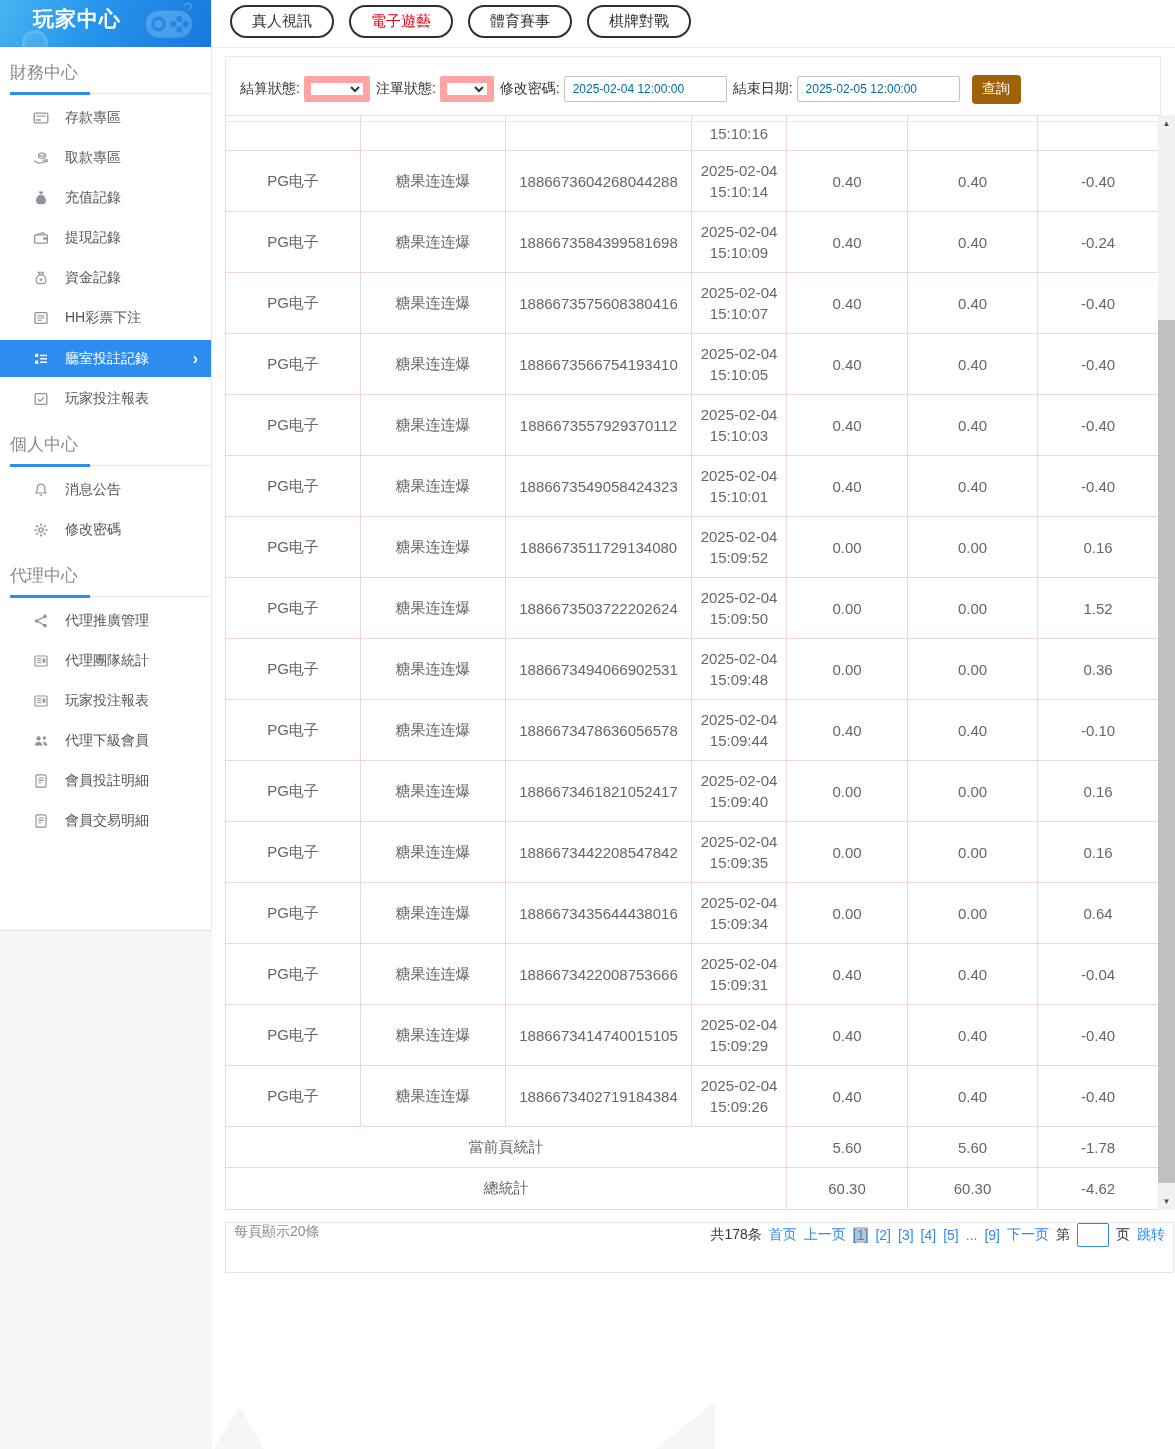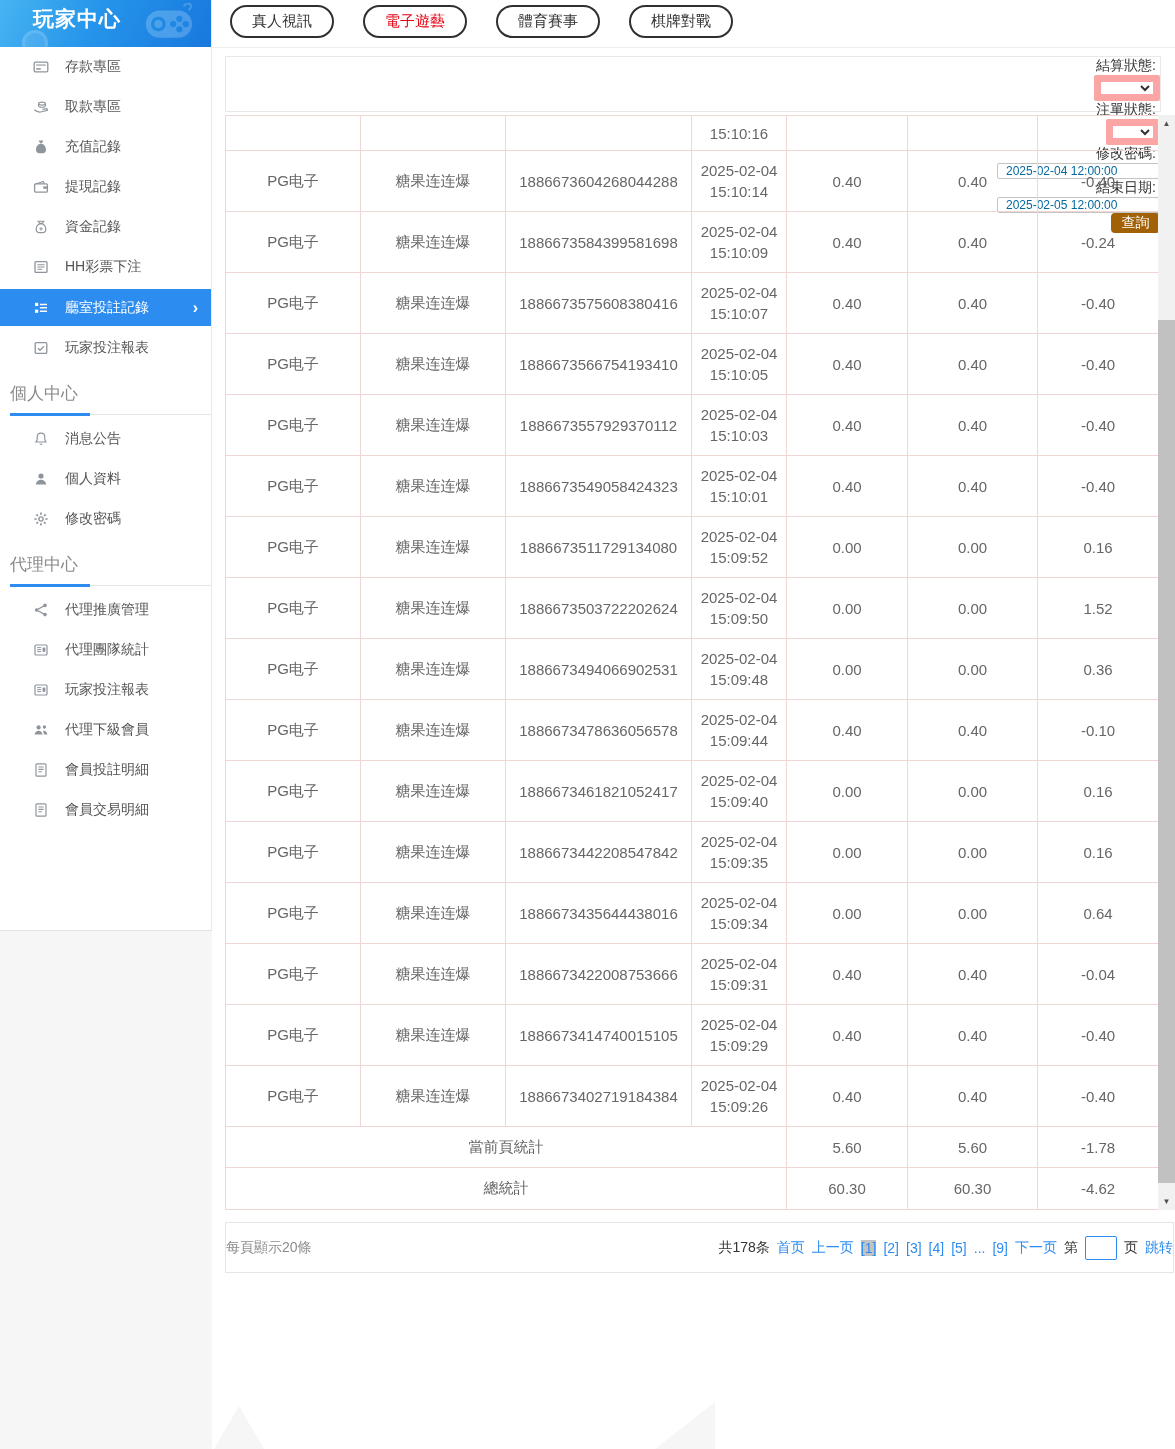--- a/index.html
+++ b/index.html
@@ -23,27 +23,27 @@
     border-bottom:1px solid #e8e8e8;position:relative;}
   .sec-h::after{content:"";position:absolute;left:0;bottom:-2px;height:3px;width:80px;background:#2d8cf0;}
   .s-item{height:40px;display:flex;align-items:center;padding-left:33px;font-size:14px;color:#555;cursor:pointer;}
   .s-item .icn{width:16px;height:16px;margin-right:16px;color:#8f959c;display:inline-flex;flex:none;}
   .s-item .icn svg{width:100%;height:100%;}
   .s-item.active{background:#2d8cf0;color:#fff;height:37px;margin:2px 0;position:relative;}
   .s-item.active .icn{color:#fff;}
   .s-item .chev{position:absolute;right:13px;font-size:16px;line-height:1;color:#fff;font-weight:bold;}
   
   .content{position:absolute;left:212px;top:0;width:963px;height:1449px;background:#fff;overflow:hidden;}
-  .tabs{position:absolute;left:18px;top:5px;display:flex;gap:29px;}
+  .tabs{position:absolute;left:18px;top:5px;display:flex;gap:15px;}
   .tab{background:#fff;border:2px solid #2f2f2f;border-radius:17px;padding:5px 20px;
     font-size:15px;color:#333;font-weight:500;cursor:pointer;font-family:inherit;white-space:nowrap;}
   .tab.active{color:#e60012;}
   .tabs-sep{position:absolute;left:0;top:47px;width:963px;border-top:1px solid #ededed;}
-  .filterbar{position:absolute;left:13px;top:56px;width:936px;height:56px;border:1px solid #e8e8e8;
-    box-sizing:border-box;display:flex;align-items:flex-end;padding-left:8px;font-size:14px;color:#333;background:#fff;flex-direction:column;}
+  .filterbar{position:absolute;left:13px;top:56px;width:936px;height:66px;border:1px solid #e8e8e8;
+    box-sizing:border-box;display:flex;align-items:center;padding-left:8px;font-size:14px;color:#333;background:#fff;}
   .flabel{margin:0 4px 0 6px;white-space:nowrap;}
   .fselect{height:26px;border:7px solid #fca5a5;background:#fff;font-size:13px;color:#333;
     border-radius:2px;font-family:inherit;padding-left:40px;}
   .w66{width:66px;} .w52{width:52px;}
   .finput{width:145px;height:24px;border:1px solid #c4c4c4;border-radius:2px;font-size:12px;
     color:#0369a1;padding:0 8px;font-family:inherit;}
   .search-btn{margin-left:12px;width:49px;height:29px;background:#a16207;color:#fff;border:none;
     border-radius:4px;font-size:14px;cursor:pointer;font-family:inherit;}
   
   .table-wrap{position:absolute;left:13px;top:115px;width:933px;}
@@ -56,22 +56,22 @@
   tr.sum2 td{height:41px;}
   .dt{line-height:21px;}
   
   .vscroll{position:absolute;left:946px;top:115px;width:17px;height:1095px;background:#f1f1f1;}
   .sb-btn{position:absolute;left:0;width:17px;height:17px;display:flex;align-items:center;justify-content:center;
     font-size:8px;color:#505050;cursor:pointer;}
   .sb-btn.up{top:0;} .sb-btn.down{bottom:0;}
   .sb-thumb{position:absolute;left:0;top:205px;width:17px;height:863px;background:#c1c1c1;cursor:grab;}
   
   .pagebar{position:absolute;left:13px;top:1222px;width:949px;height:51px;border:1px solid #e5e5e5;
-    box-sizing:border-box;display:flex;align-items:center;justify-content:space-between;
-    padding:0 0;font-size:14px;background:#fff;}
+    box-sizing:border-box;display:flex;align-items:flex-start;justify-content:space-between;
+    padding:0 8px;font-size:14px;background:#fff;}
   .perpage{color:#8c8c8c;}
   .pages{display:flex;align-items:center;gap:7px;color:#333;}
   .pages a{color:#2d8cf0;text-decoration:none;cursor:pointer;white-space:nowrap;}
   .page-link{color:#2d8cf0;text-decoration:none;cursor:pointer;}
   .page-link.current{background:#c2c2c2;}
   .jump-input{width:26px;height:20px;border:1px solid #2d8cf0;border-radius:2px;font-size:13px;
     text-align:center;font-family:inherit;}
   
   .tri{position:absolute;background:#f6f6f6;}
   .tri-a{left:2px;top:1406px;width:50px;height:43px;
@@ -96,20 +96,21 @@
             <circle cx="46" cy="21" r="3" fill="#2694ea"></circle>
           <circle cx="40" cy="26" r="3" fill="#2694ea"></circle>
             <circle cx="34" cy="21" r="3" fill="#2694ea"></circle>
         </svg>
       </span>
       <span class="bubble"></span>
       <div class="logo-title">玩家中心</div>
       <div class="logo-sub">PLAYERS CENTER</div>
     </div>
     <nav id="sidebar-nav">
+        <div class="sec-h">財務中心</div>
         <div class="s-item">
           <span class="icn">
             <svg viewBox="0 0 16 16">
               <rect x="1.2" y="3.2" width="13.6" height="9.6" rx="1.2" fill="none" stroke="currentColor" stroke-width="1.3"></rect>
               <rect x="3.2" y="9.2" width="4.6" height="1.5" fill="currentColor"></rect>
               <rect x="3.2" y="5.5" width="9.6" height="1.1" fill="currentColor"></rect>
             </svg>
           </span>
           <span>存款專區</span>
         </div>
@@ -183,29 +184,20 @@
         </div>
         <div class="sec-h">個人中心</div>
         <div class="s-item">
           <span class="icn">
             <svg viewBox="0 0 16 16">
               <path d="M8 2.2c-2.4 0-3.8 1.8-3.8 4v2.6L3 11h10l-1.2-2.2V6.2c0-2.2-1.4-4-3.8-4z" fill="none" stroke="currentColor" stroke-width="1.2"></path>
               <path d="M6.8 12.6a1.3 1.3 0 0 0 2.4 0" fill="none" stroke="currentColor" stroke-width="1.1"></path>
             </svg>
           </span>
           <span>消息公告</span>
-        </div>
-        <div class="s-item">
-          <span class="icn">
-            <svg viewBox="0 0 16 16">
-              <circle cx="8" cy="5" r="2.6" fill="currentColor"></circle>
-              <path d="M2.8 13.4c.5-3 2.6-4.6 5.2-4.6s4.7 1.6 5.2 4.6z" fill="currentColor"></path>
-            </svg>
-          </span>
-          <span>個人資料</span>
         </div>
         <div class="s-item">
           <span class="icn">
             <svg viewBox="0 0 16 16">
               <circle cx="8" cy="8" r="2.1" fill="none" stroke="currentColor" stroke-width="1.4"></circle>
               <g stroke="currentColor" stroke-width="1.7">
                 <path d="M8 1.4v2.3M8 12.3v2.3M1.4 8h2.3M12.3 8h2.3M3.4 3.4l1.6 1.6M11 11l1.6 1.6M12.6 3.4 11 5M5 11l-1.6 1.6"></path>
               </g>
             </svg>
           </span>

